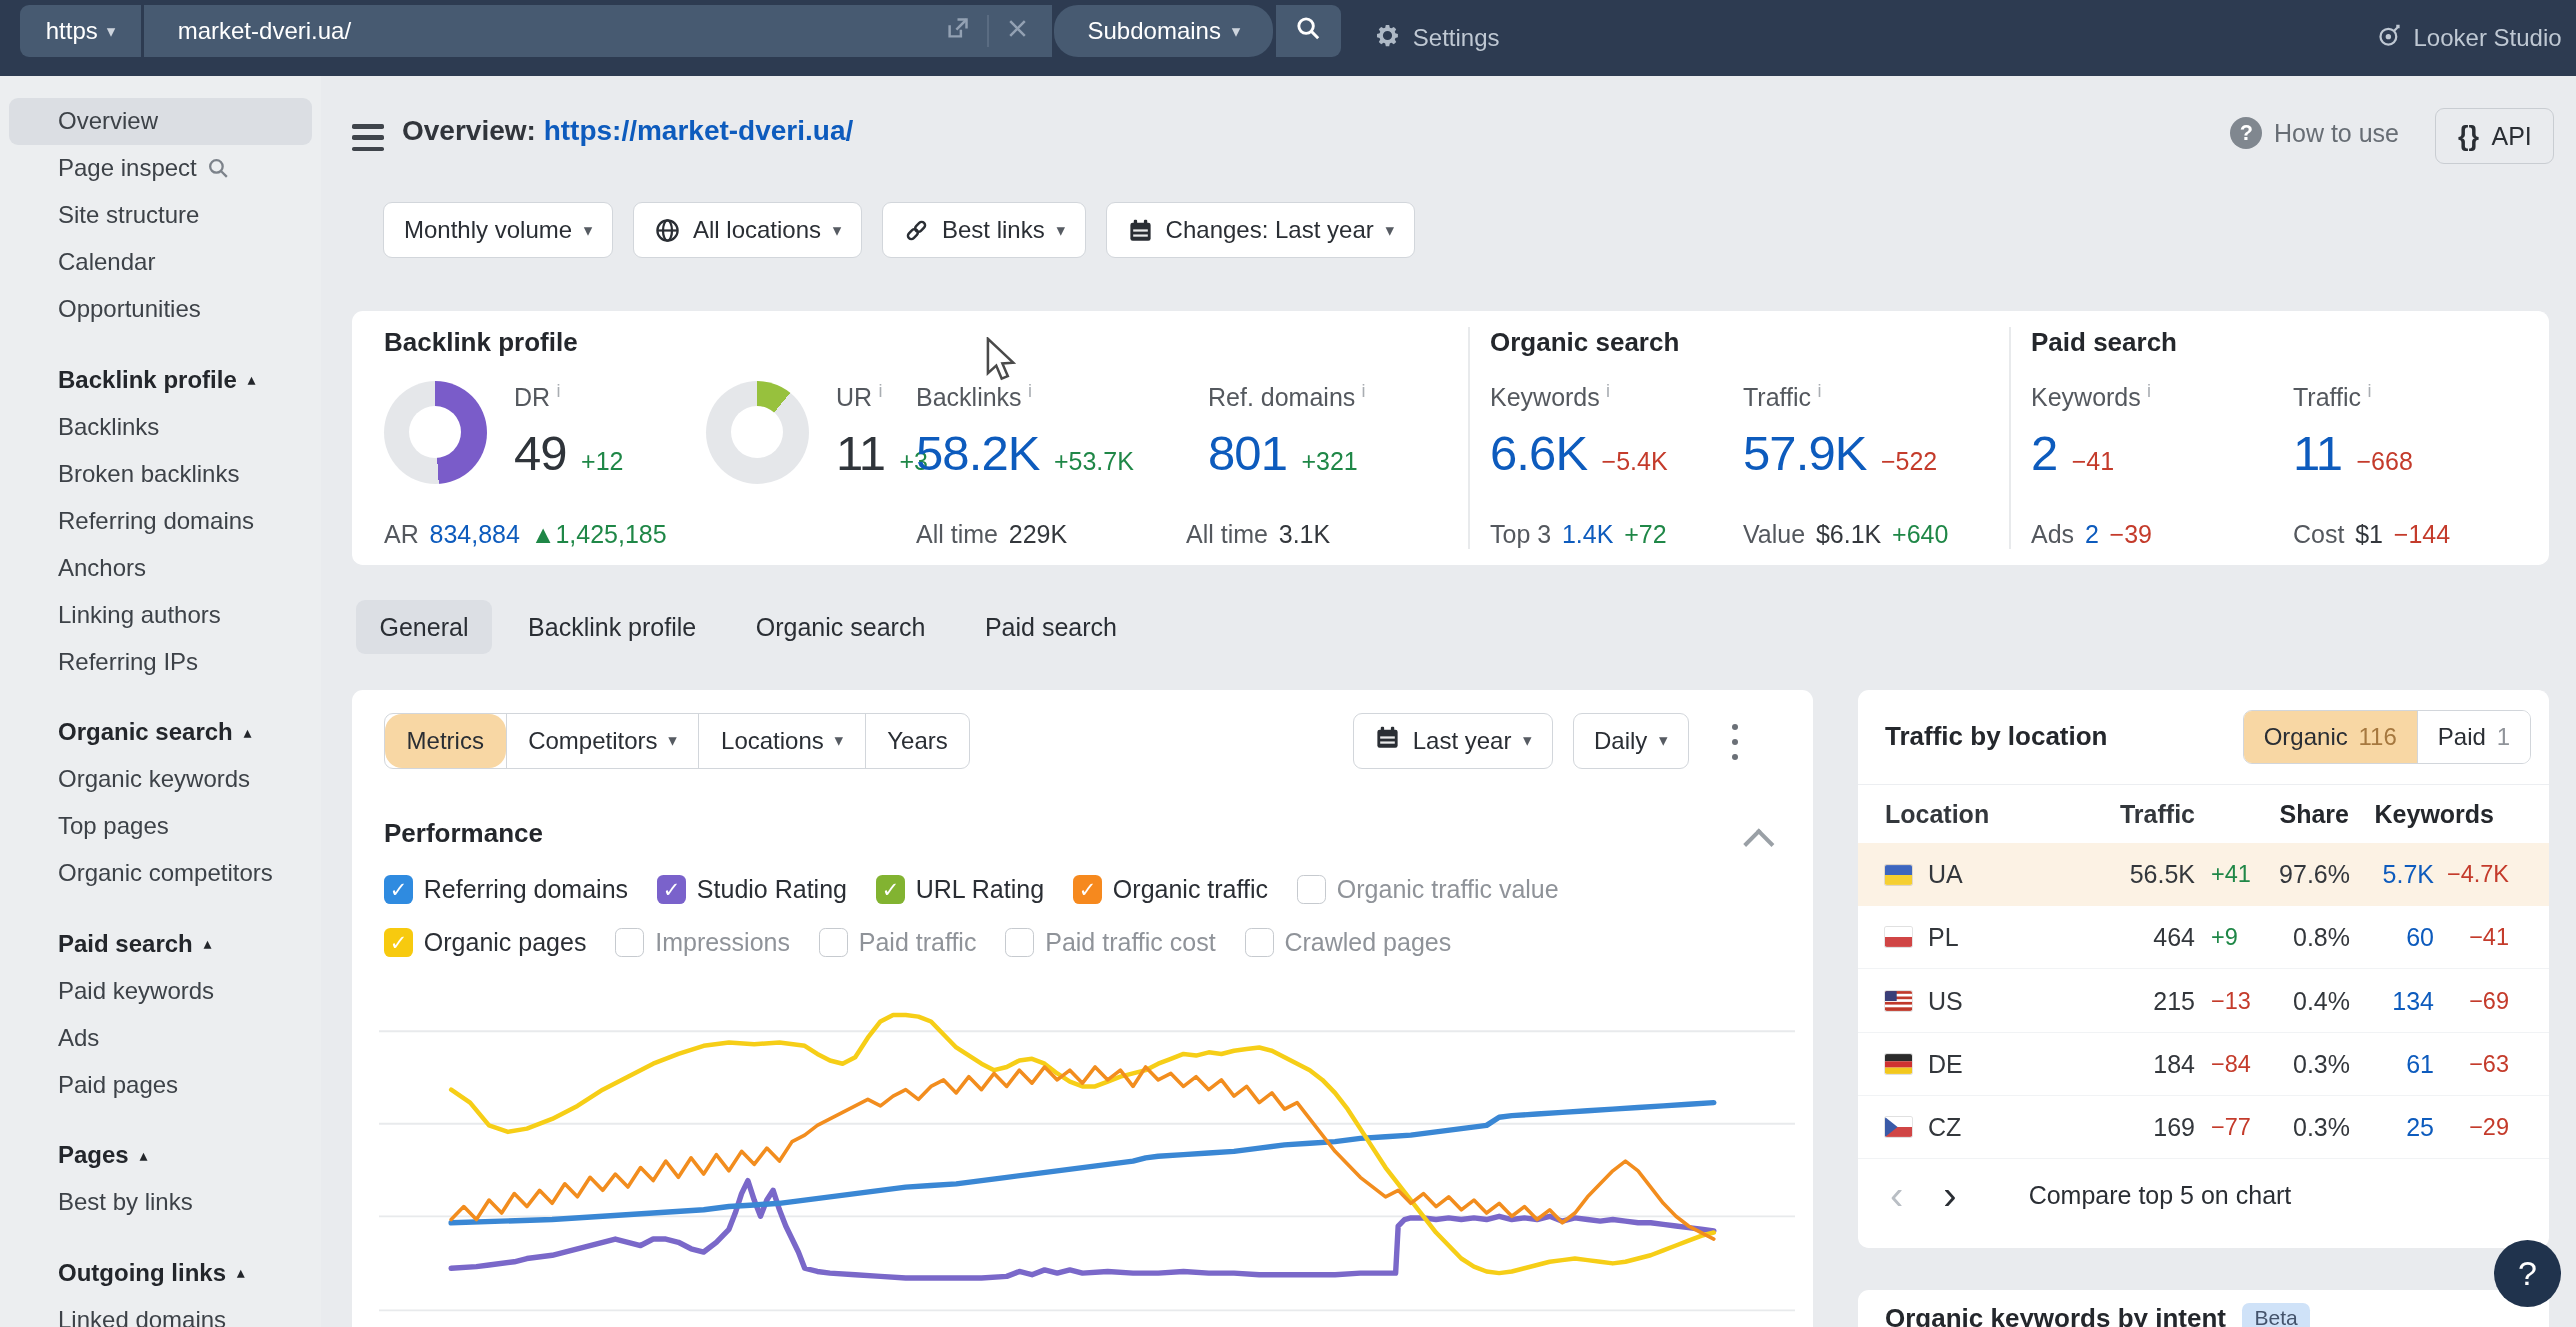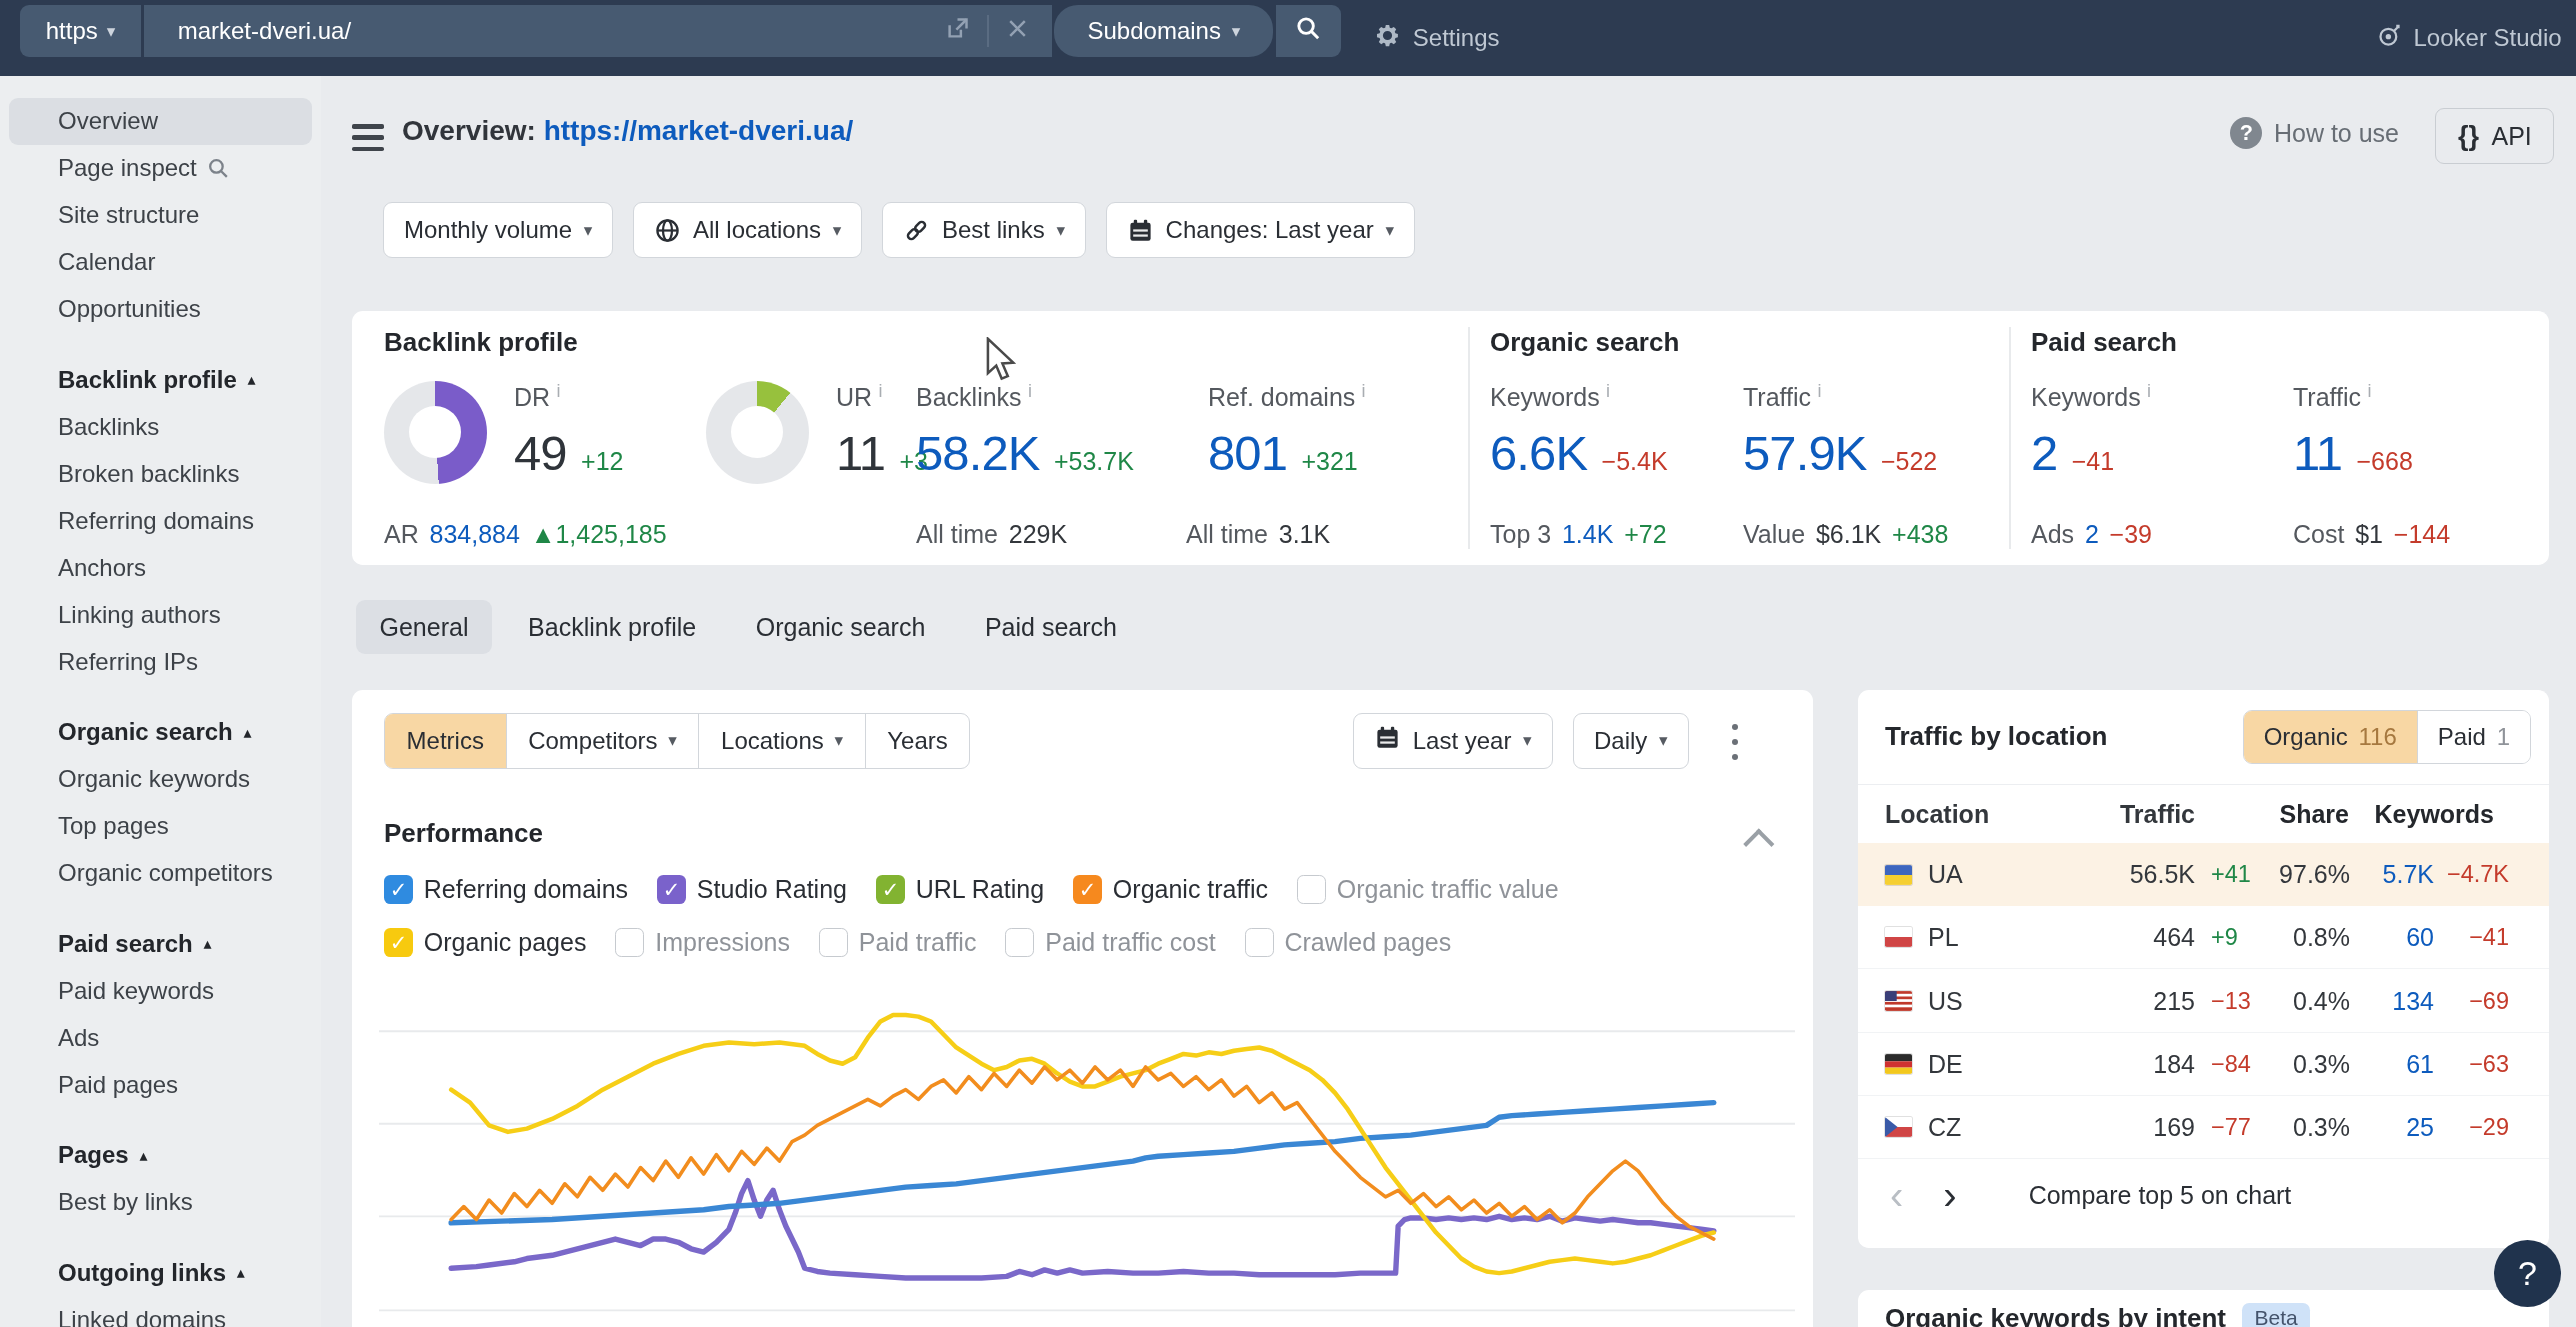--- a/index.html
+++ b/index.html
@@ -69,21 +69,21 @@
 
   
   .tabs-row { position:absolute; left:35px; top:524px; display:flex; gap:12.6px; }
   .tab { height:54px; display:flex; align-items:center; padding:0 23.5px; font-size:25px; color:#2a2e34; border-radius:9px; white-space:nowrap; }
   .tab.selected { background:#dcdfe4; }
 
   
   .chart-card { position:absolute; left:31px; top:614px; width:1461px; height:638px; background:#fff; border-radius:10.8px 10.8px 0 0; }
   .segctl { position:absolute; left:32px; top:22.5px; display:flex; border:1.8px solid #d2d6db; border-radius:9px; overflow:hidden; height:56px; }
   .segcell { display:flex; align-items:center; gap:10.8px; padding:0 21.6px; font-size:24px; color:#2a2e34; border-left:1.8px solid #d2d6db; white-space:nowrap; }
-  .segcell:first-child { border-left:none; }
+  .segcell:first-child { border-left:none;border-radius:17px; }
   .segcell.selected { background:#f8d7a4; }
   .range-btn { position:absolute; top:22.5px; height:56px; background:#fff; border:1.8px solid #d2d6db; border-radius:9px; display:flex; align-items:center; gap:11.7px; padding:0 20px; font-size:24px; color:#2a2e34; white-space:nowrap; }
   .kebab { position:absolute; left:1367px; top:34px; width:32px; height:36px; display:flex; flex-direction:column; align-items:center; justify-content:space-between; }
   .kebab i { width:6.3px; height:6.3px; border-radius:50%; background:#6b7077; }
   .perf-title { position:absolute; left:32px; top:128px; font-size:26px; font-weight:bold; color:#24272c; }
   .chev-up { position:absolute; left:1396px; top:143px; width:21.6px; height:21.6px; border-top:4.5px solid #9aa0a6; border-left:4.5px solid #9aa0a6; transform:rotate(45deg); }
   .cb-row { position:absolute; left:32px; display:flex; gap:29px; align-items:center; }
   .cb-item { display:flex; align-items:center; gap:10.8px; font-size:25px; white-space:nowrap; }
   .cb-box { width:29px; height:29px; border-radius:6.3px; display:flex; align-items:center; justify-content:center; color:#fff; font-size:21px; font-weight:bold; }
   .cb-box.un { background:#fff; border:1.8px solid #c6cacf; }
@@ -372,21 +372,21 @@
           </div>
         </div>
         <div class="stat-footer" style="left: 1138px;"><span class="muted">Top 3</span><span class="blue">1.4K</span><span class="green">+72</span></div>
         <div class="stat-block" style="left: 1391px;">
           <div class="stat-label"><span>Traffic</span><span class="info-i">i</span></div>
           <div class="stat-value-row">
             <span class="stat-value blue">57.9K</span>
             <span class="stat-delta red">−522</span>
           </div>
         </div>
-        <div class="stat-footer" style="left: 1391px;"><span class="muted">Value</span><span class="dark">$6.1K</span><span class="green">+438</span></div>
+        <div class="stat-footer" style="left: 1391px;"><span class="muted">Value</span><span class="dark">$6.1K</span><span class="green">+640</span></div>
         <div class="stat-block" style="left: 1679px;">
           <div class="stat-label"><span>Keywords</span><span class="info-i">i</span></div>
           <div class="stat-value-row">
             <span class="stat-value blue">2</span>
             <span class="stat-delta red">−41</span>
           </div>
         </div>
         <div class="stat-footer" style="left: 1679px;"><span class="muted">Ads</span><span class="blue">2</span><span class="red">−39</span></div>
         <div class="stat-block" style="left: 1941px;">
           <div class="stat-label"><span>Traffic</span><span class="info-i">i</span></div>

